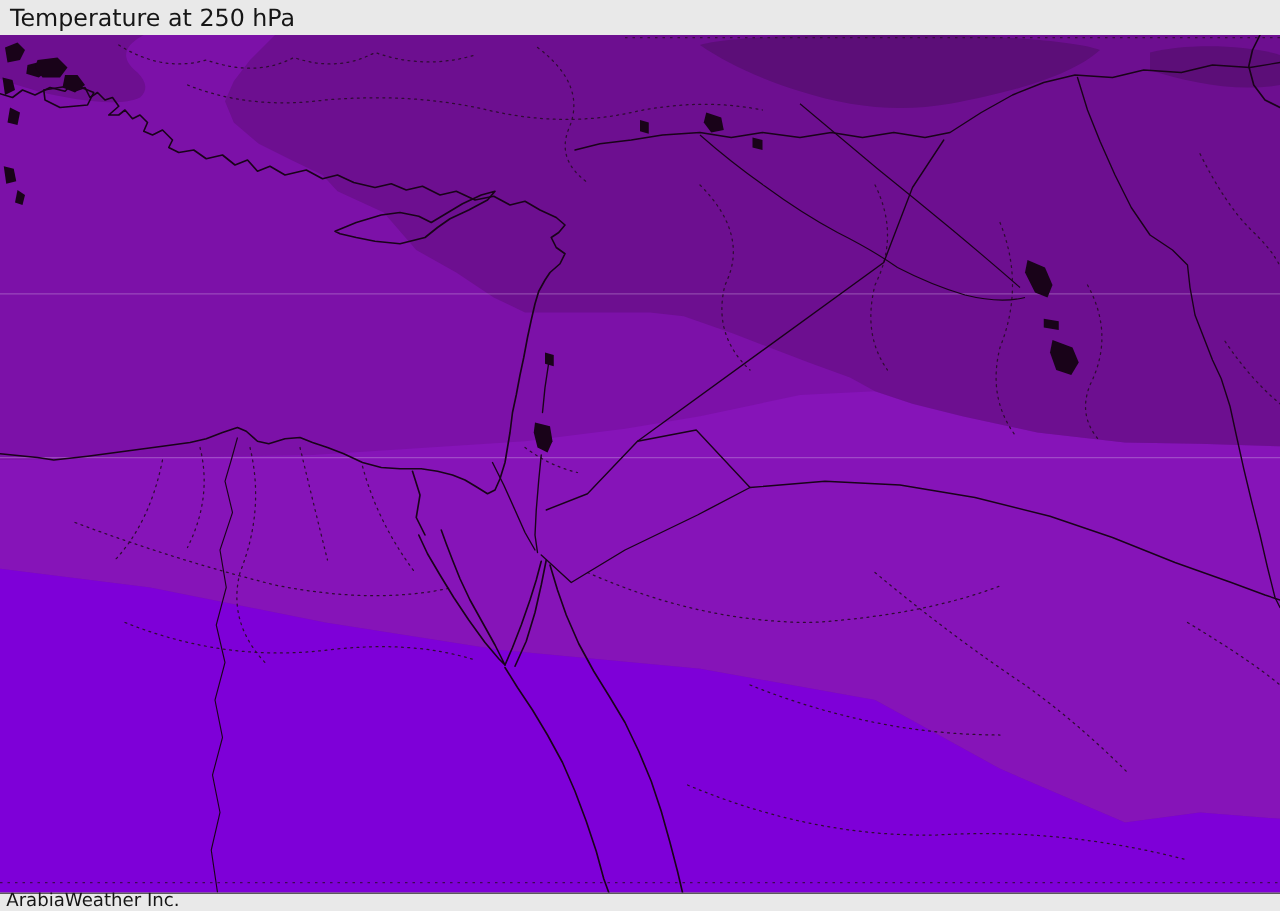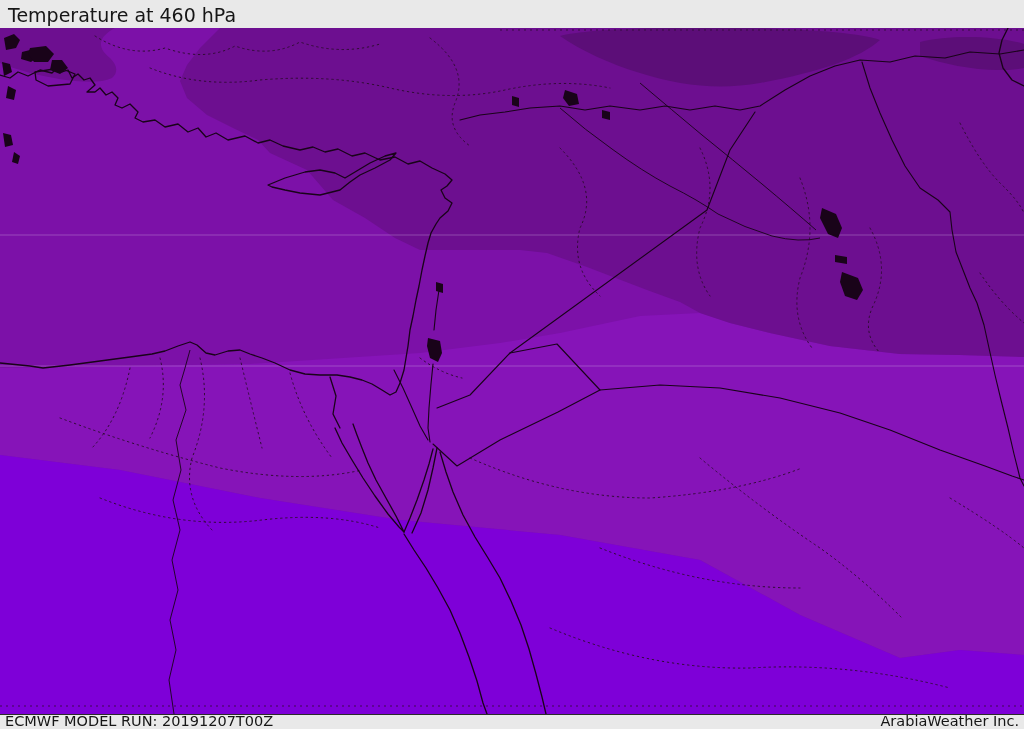--- a/index.html
+++ b/index.html
@@ -13,21 +13,21 @@
   .border{fill:none;stroke-width:1.1;stroke-linejoin:round;stroke-linecap:round;}
   .river{fill:none;stroke-width:0.9;}
   .admin{fill:none;stroke-width:1;stroke-dasharray:1.5 3.6;stroke-linecap:round;}
   .grat{stroke-width:1;opacity:0.32;}
   .gratdot{stroke-width:1;stroke-dasharray:2 4;opacity:0.8;}
 </style>
 </head>
 <body>
 
 <div class="bar top">
-  <span>Temperature at 460 hPa</span>
+  <span>Temperature at 250 hPa</span>
 </div>
 
 <div class="map-wrap">
 <svg width="1024" height="686" viewBox="0 0 1024 686" xmlns="http://www.w3.org/2000/svg">
 
   <g>
     <rect x="0" y="0" width="1024" height="686" fill="#7c11a8"></rect>
     <path d="M0,340 L250,336 420,325 500,315 560,305 640,288 700,285 730,295 770,305 830,318 900,326 960,327 1024,329
              L1024,627 960,622 900,630 800,587 700,532 560,507 400,492 260,470 120,442 0,427 Z" fill="#8614b8"></path>
     <path d="M0,427 L120,442 260,470 400,492 560,507 700,532 800,587 900,630 960,622 1024,627
@@ -113,15 +113,14 @@
     <path d="M822,180 l14,6 6,14 -4,10 -10,-4 -8,-16 z"></path>
     <path d="M835,227 l12,2 0,7 -12,-2 z"></path>
     <path d="M842,244 l16,6 5,12 -6,10 -12,-4 -5,-14 z"></path>
     <path d="M436,254 l7,2 0,9 -7,-2 z"></path>
     <path d="M428,310 l12,3 2,12 -4,9 -8,-4 -3,-12 z"></path>
   </g>
 </svg>
 </div>
 
 <div class="bar bottom">
-  <span>ECMWF MODEL RUN: 20191207T00Z</span>
   <span>ArabiaWeather Inc.</span>
 </div>
 
 </body></html>

